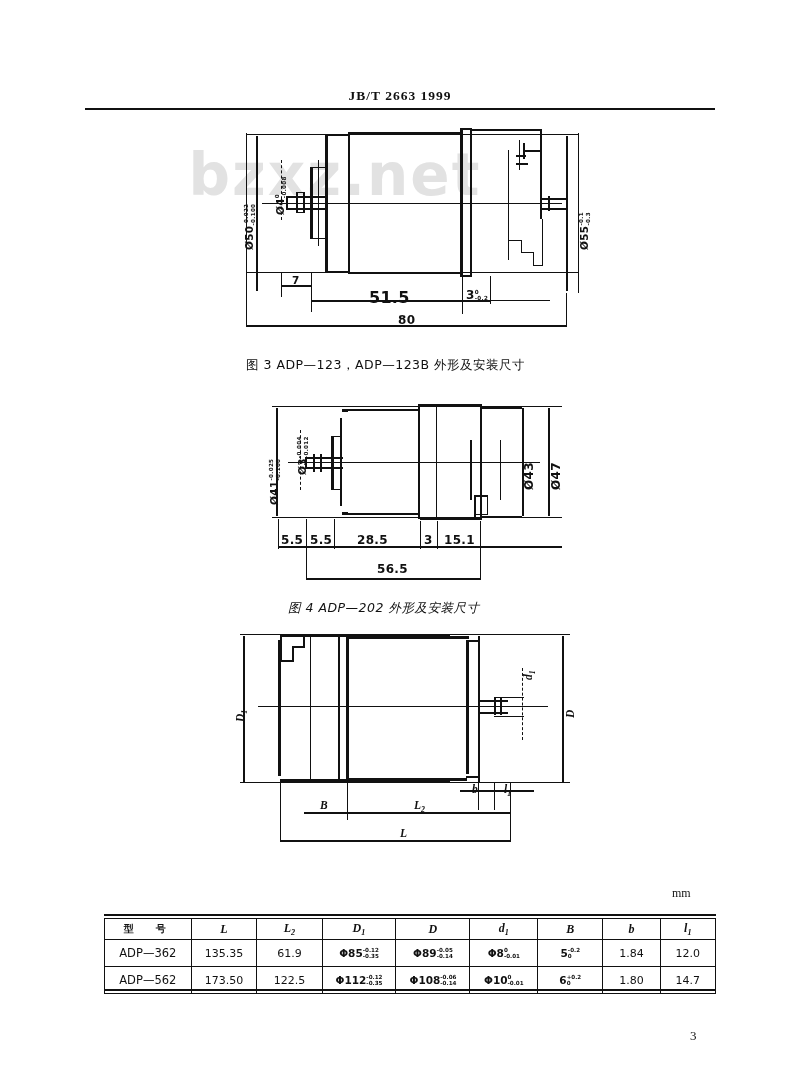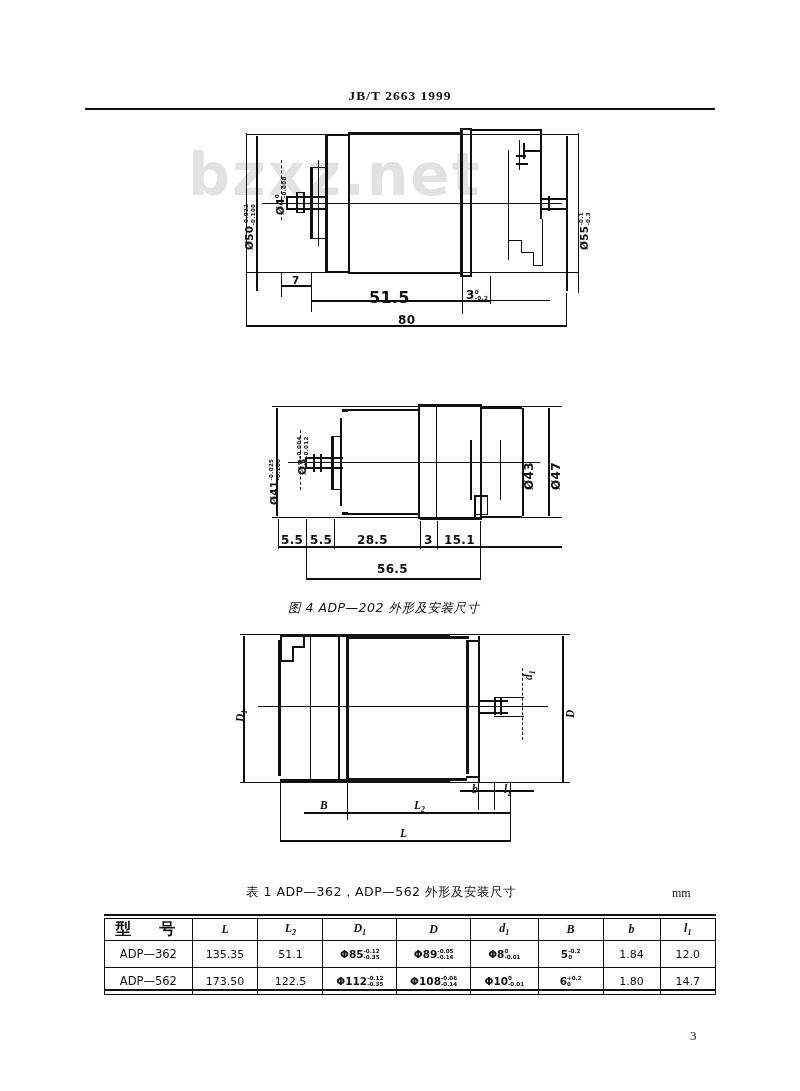--- a/index.html
+++ b/index.html
@@ -62,21 +62,21 @@
 
   
   .tbl{position:absolute;left:104px;top:918px;width:612px;
        border-collapse:collapse;font-size:11px;
        font-family:"DejaVu Sans","Liberation Sans",sans-serif;}
   .tbl td,.tbl th{border:1px solid #111;text-align:center;
        padding:0;height:22px;font-weight:normal;}
   .tbl thead th{height:20px;font-weight:bold;font-size:12px;
        font-family:"Liberation Serif",serif;font-style:italic;}
   .tbl thead th.model{font-style:normal;font-family:"DejaVu Sans",sans-serif;
-       font-size:16px;letter-spacing:6px;}
+       font-size:10px;letter-spacing:6px;}
   .tbl tbody td{height:26px;}
   .tbl .mdl{font-size:11.5px;font-family:"DejaVu Sans",sans-serif;}
   .tbl-top{position:absolute;left:104px;top:914px;width:612px;height:2px;background:#111;}
   .tbl-bot{position:absolute;left:104px;top:989px;width:612px;height:2px;background:#111;}
   sub{font-size:.68em;}
 </style>
 </head>
 <body>
 
 <div class="page">
@@ -175,20 +175,21 @@
       <span>Ø55</span><span class="tol"><span>-0.1</span><span>-0.3</span></span>
     </div>
     <div class="dim" style="left:292px;top:274px;">7</div>
     <div class="dim" style="left:369px;top:288px;font-size:16px;">51.5</div>
     <div class="dim" style="left:466px;top:288px;font-size:12px;">
       <span>3</span><span class="tol"><span>0</span><span>-0.2</span></span>
     </div>
     <div class="dim" style="left:398px;top:313px;font-size:12px;">80</div>
   </div>
 
+  <div class="cap" style="left:246px;top:357px;">图 3    ADP—123，ADP—123B 外形及安装尺寸</div>
 
   <div class="fig" style="left:0;top:0;width:800px;height:600px;">
 
     <div class="ln h" style="left:272px;top:406px;width:290px;height:1px;"></div>
     <div class="ln h" style="left:272px;top:517px;width:290px;height:1px;"></div>
 
     <div class="ln v2" style="left:276px;top:408px;width:2px;height:108px;"></div>
 
     <div class="ln v2" style="left:522px;top:408px;width:2px;height:108px;"></div>
     <div class="ln v2" style="left:548px;top:408px;width:2px;height:108px;"></div>
@@ -323,21 +324,20 @@
     <div class="dim-i vert" style="left:564px;top:718px;">D</div>
     <div class="dim-i vert" style="left:522px;top:680px;"><span>d</span><sub>1</sub></div>
     <div class="dim-i" style="left:472px;top:783px;">b</div>
     <div class="dim-i" style="left:504px;top:783px;"><span>l</span><sub>1</sub></div>
     <div class="dim-i" style="left:320px;top:799px;">B</div>
     <div class="dim-i" style="left:414px;top:799px;"><span>L</span><sub>2</sub></div>
     <div class="dim-i" style="left:400px;top:827px;">L</div>
   </div>
 
 
-  <div class="cap" style="left:246px;top:884px;">表 1    ADP—362，ADP—562 外形及安装尺寸</div>
   <div class="cap-unit" style="left:672px;top:886px;">mm</div>
 
   <div class="tbl-top"></div>
   <table class="tbl">
     <thead>
       <tr>
         <th class="model" style="width:92px;"><span>型　号</span></th>
         <th style="width:68px;"><span>L</span></th>
         <th style="width:68px;"><span>L</span><sub>2</sub></th>
         <th style="width:78px;"><span>D</span><sub>1</sub></th>
@@ -345,21 +345,21 @@
         <th style="width:72px;"><span>d</span><sub>1</sub></th>
         <th style="width:70px;"><span>B</span></th>
         <th style="width:60px;"><span>b</span></th>
         <th style="width:58px;"><span>l</span><sub>1</sub></th>
       </tr>
     </thead>
     <tbody>
       <tr>
         <td class="mdl">ADP—362</td>
         <td>135.35</td>
-        <td>51.1</td>
+        <td>61.9</td>
         <td><span class="tolwrap"><span>Φ85</span><span class="tol"><span>-0.12</span><span>-0.35</span></span></span></td>
         <td><span class="tolwrap"><span>Φ89</span><span class="tol"><span>-0.05</span><span>-0.14</span></span></span></td>
         <td><span class="tolwrap"><span>Φ8</span><span class="tol"><span>0</span><span>-0.01</span></span></span></td>
         <td><span class="tolwrap"><span>5</span><span class="tol"><span>-0.2</span><span>0</span></span></span></td>
         <td>1.84</td>
         <td>12.0</td>
       </tr>
       <tr>
         <td class="mdl">ADP—562</td>
         <td>173.50</td>

